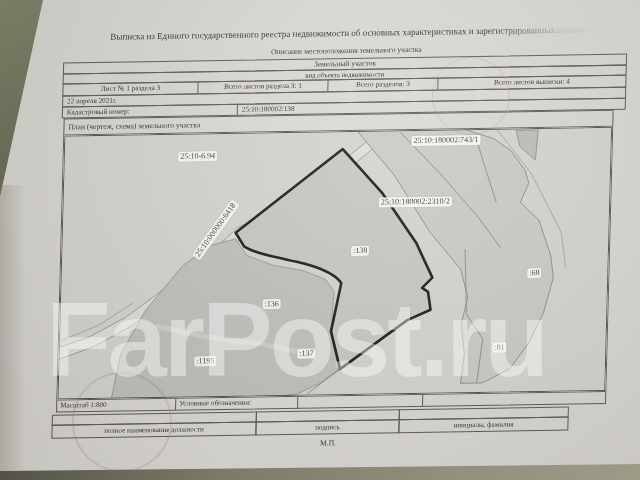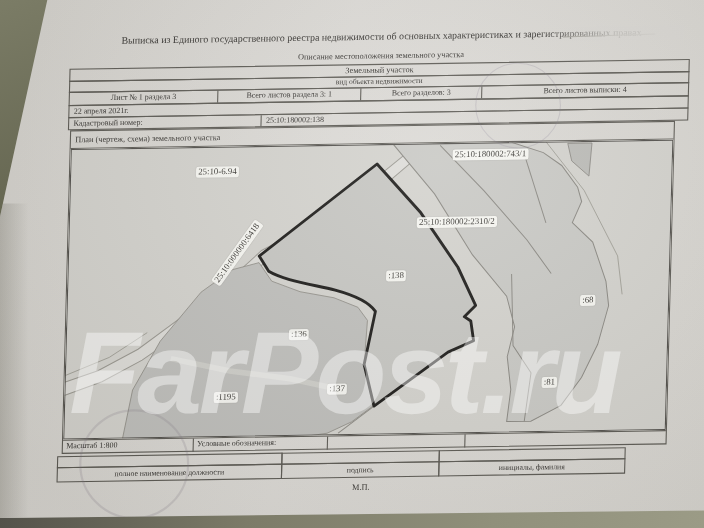--- a/index.html
+++ b/index.html
@@ -79,24 +79,24 @@
   .sig-table{left:0;top:384px;width:518px;height:24px;border:none;}
   .sig-row{display:flex;box-sizing:border-box;}
   .sig-row > div{border:1px solid #57554f;box-sizing:border-box;margin-left:-1px;}
   .sig-row > div:first-child{margin-left:0;}
   .sig-empty{height:11px;}
   .sig-cap{height:14px;font-size:7px;line-height:12px;text-align:center;margin-top:-1px;}
   .sg1{width:205px;} .sg2{width:144px;} .sg3{width:170px;}
   .seal{position:absolute;left:177px;top:412px;width:200px;text-align:center;font-size:7.5px;}
   
   .watermark{
-    position:absolute;left:63px;top:286px;z-index:50;pointer-events:none;
+    position:absolute;left:46px;top:286px;z-index:50;pointer-events:none;
     font-family:"Liberation Sans", sans-serif;font-weight:700;
     font-size:106px;line-height:1;letter-spacing:-3px;
-    color:rgba(255,255,255,0.42);white-space:nowrap;font-style:italic;
+    color:rgba(255,255,255,0.42);white-space:nowrap;
   }
 </style>
 </head>
 <body>
 
 <div class="corner-wedge"></div>
 <div class="table-strip"></div>
 
 <div class="paper">
   <div class="edge-shade"></div>

